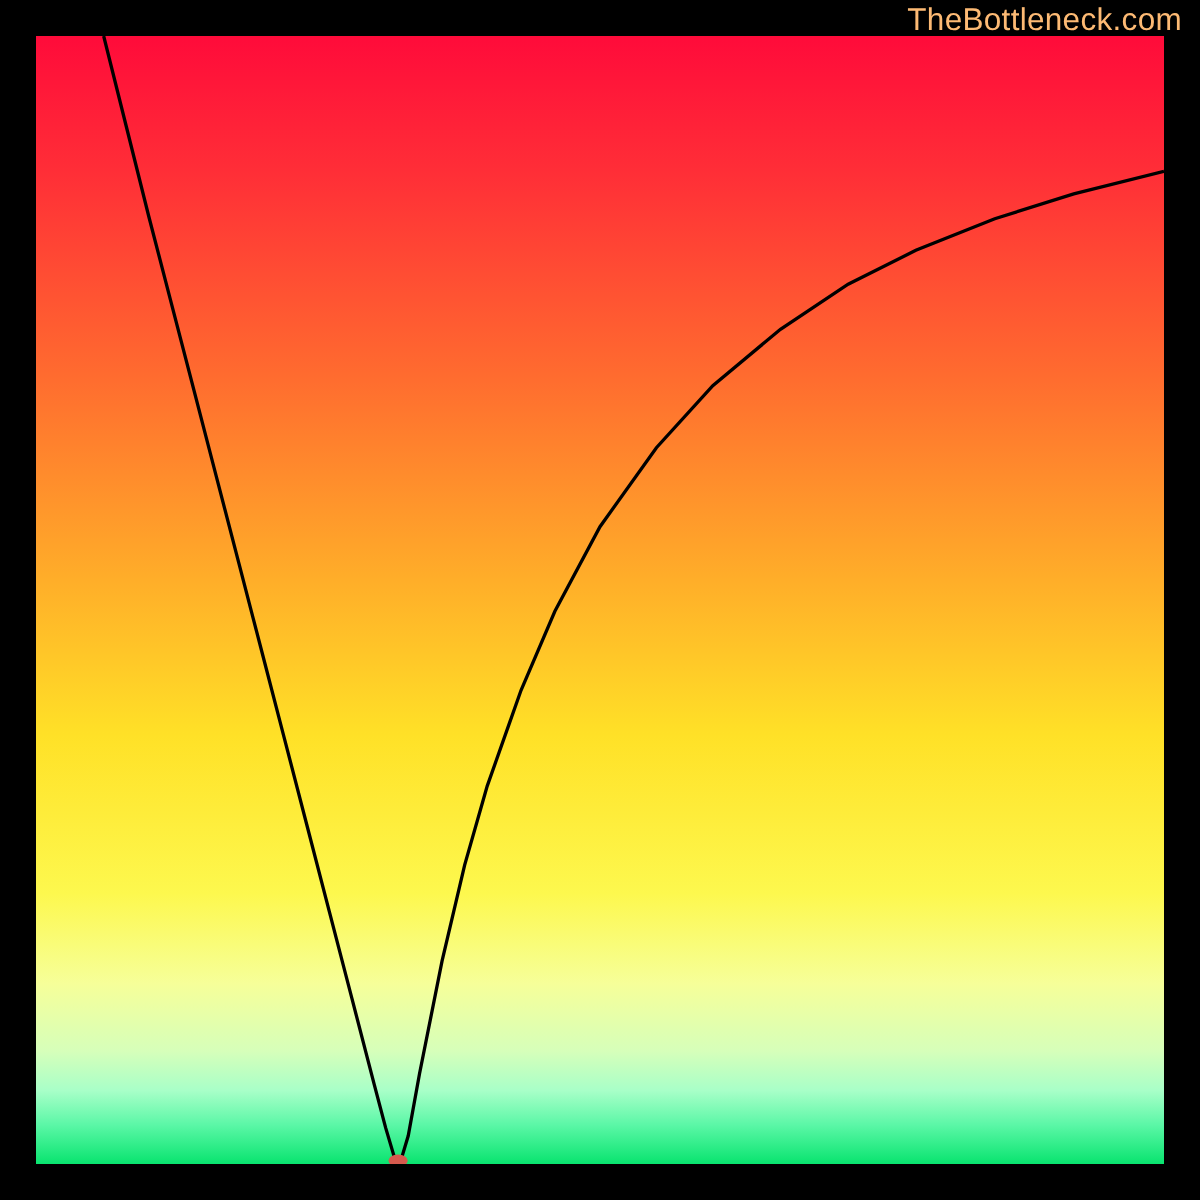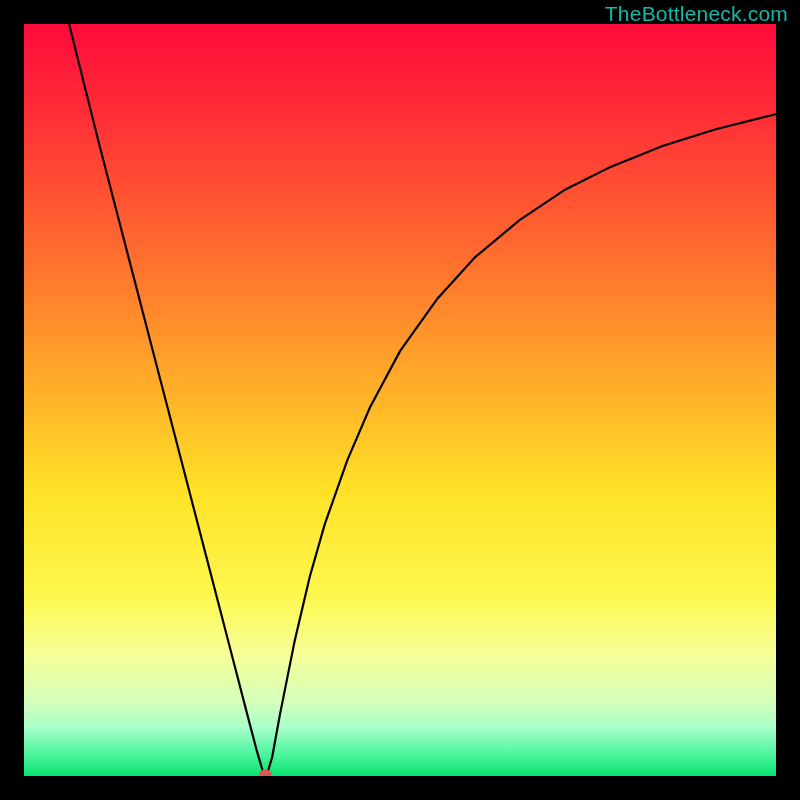--- a/index.html
+++ b/index.html
@@ -23,21 +23,21 @@
     position: absolute;
     left: 0;
     top: 0;
     width: 752px;
     height: 752px;
   }
   .watermark {
     position: absolute;
     top: 2px;
     right: 12px;
-    color: #14b8a6;
+    color: #fdba74;
     font-size: 21px;
     font-weight: 400;
     letter-spacing: 0.2px;
     user-select: none;
   }
 </style>
 </head>
 <body>
 
 <div class="frame">

